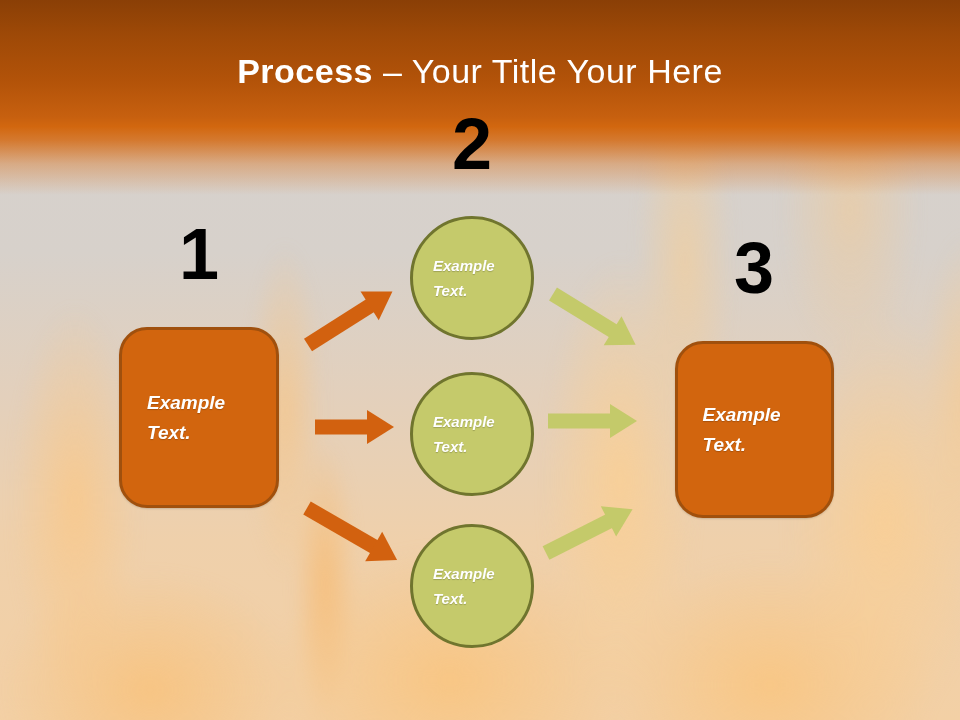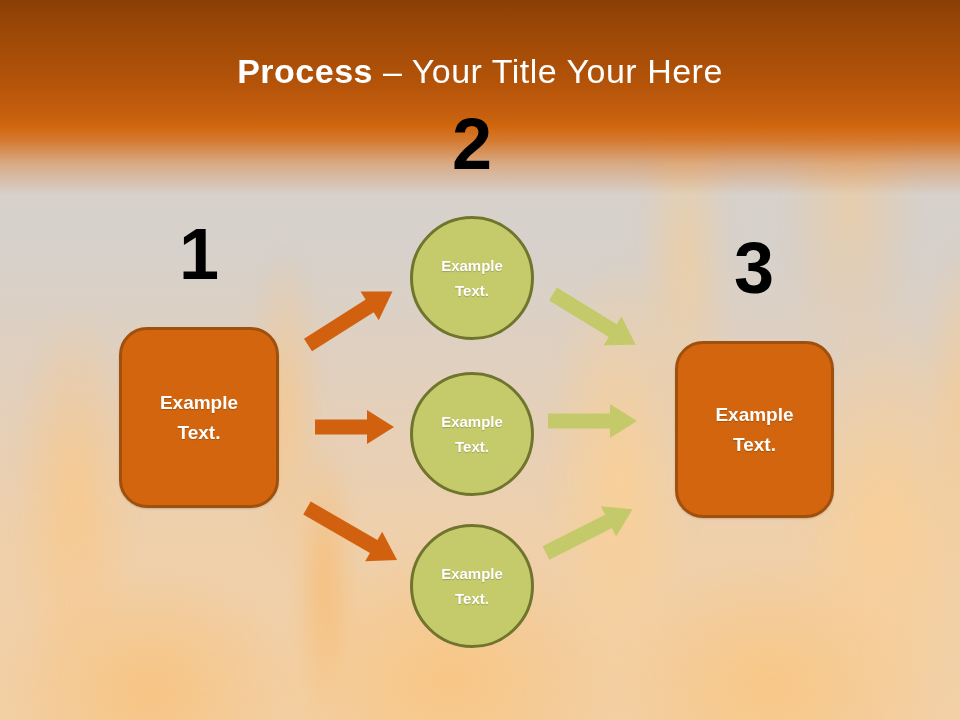--- a/index.html
+++ b/index.html
@@ -55,22 +55,22 @@
   .box3{left:675px;top:341px;width:159px;height:177px;}
   .gcircle{
     position:absolute;box-sizing:border-box;width:124px;height:124px;
     background:#C5CA6B;border:3px solid #70752E;border-radius:50%;
     display:flex;align-items:center;justify-content:center;
   }
   .c1{left:410px;top:216px;}
   .c2{left:410px;top:372px;}
   .c3{left:410px;top:524px;}
   .shape-label{
-    display:block;max-width:104px;text-align:center;
-    color:#FFFFFF;font-weight:700;
+    display:block;max-width:104px;text-align:left;
+    color:#FFFFFF;font-weight:700;font-style:italic;
     font-size:19px;line-height:1.55;
     text-shadow:0 1px 1px rgba(0,0,0,.2);
   }
   .circle-label{font-size:15px;max-width:78px;line-height:1.7;}
   .arrows{position:absolute;left:0;top:0;}
 </style>
 </head>
 <body>
 
 <div class="slide">

